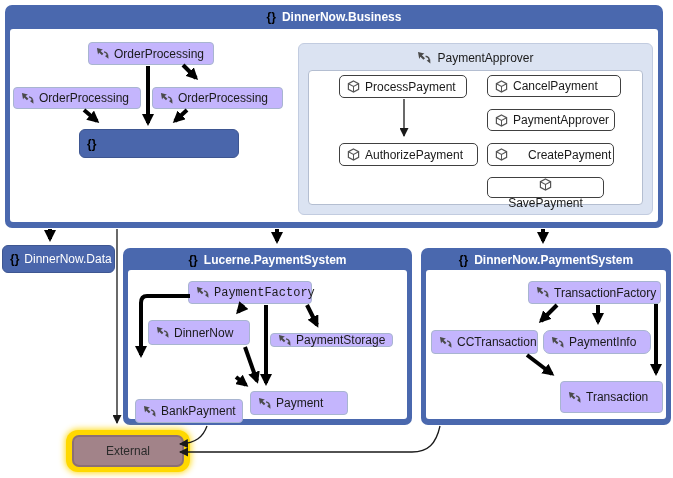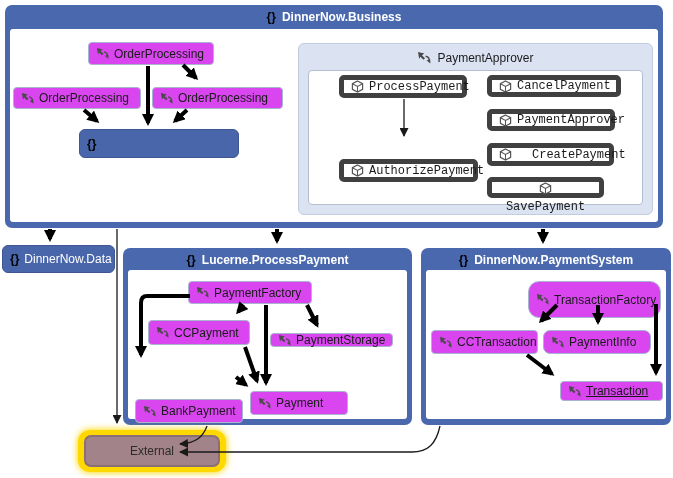--- a/index.html
+++ b/index.html
@@ -12,22 +12,22 @@
   .group-title{position:absolute;top:4px;left:0;right:0;display:flex;justify-content:center;
                align-items:center;gap:6px;font-size:12px;font-weight:bold;color:#fff;line-height:16px;}
   .group-light{position:absolute;background:#dbe3f2;border:1px solid #c2cce0;border-radius:6px;box-sizing:border-box;}
   .group-light .content{position:absolute;background:#fff;border:1px solid #b4bed1;border-radius:4px;}
   .group-light .group-title{color:#1a1a1a;font-weight:normal;top:6px;}
   .ns-glyph{font-weight:bold;color:#000;letter-spacing:0px;}
 
   
   .node{position:absolute;display:flex;align-items:center;gap:5px;padding:0 7px;
         font-size:12px;border-radius:4px;box-sizing:border-box;white-space:nowrap;}
-  .node.light{background:#d946ef;border:1px solid #a8b5d0;}
-  .node.white{background:#fff;border:5px solid #404040;border-radius:5px;font-family:Liberation Mono, monospace;}
+  .node.light{background:#c4b5fd;border:1px solid #a8b5d0;}
+  .node.white{background:#fff;border:1px solid #404040;border-radius:5px;}
   .node.dark{background:#4a66ab;border:1px solid #3e5691;color:#fff;border-radius:6px;}
   .node.dark .ns-glyph{color:#000;}
   .icon{display:inline-flex;flex:0 0 auto;}
 
   
   .external-glow{position:absolute;background:#ffd800;border-radius:12px;
                  box-shadow:0 0 6px 1px rgba(255,216,0,.9);}
   .external-inner{position:absolute;left:6px;right:6px;top:5px;bottom:5px;background:#a28389;
                   border:2px solid #8b6f76;border-radius:7px;display:flex;align-items:center;
                   justify-content:center;font-size:12px;color:#2b2b2b;box-sizing:border-box;}
@@ -124,21 +124,21 @@
   <div class="node white" style="left:487px;top:109px;width:128px;height:22px;">
     <span class="icon">
         <svg width="13" height="13" viewBox="0 0 14 14">
           <path d="M7,1 L12.5,4 V10 L7,13 L1.5,10 V4 Z" fill="none" stroke="#555" stroke-width="1.3"></path>
           <path d="M1.5,4 L7,7 L12.5,4 M7,7 V13" fill="none" stroke="#555" stroke-width="1.1"></path>
         </svg>
       </span>
     <span>PaymentApprover</span>
   </div>
 
-  <div class="node white" style="left:339px;top:143px;width:139px;height:23px;margin-top:16px;">
+  <div class="node white" style="left:339px;top:143px;width:139px;height:23px;">
     <span class="icon">
         <svg width="13" height="13" viewBox="0 0 14 14">
           <path d="M7,1 L12.5,4 V10 L7,13 L1.5,10 V4 Z" fill="none" stroke="#555" stroke-width="1.3"></path>
           <path d="M1.5,4 L7,7 L12.5,4 M7,7 V13" fill="none" stroke="#555" stroke-width="1.1"></path>
         </svg>
       </span>
     <span>AuthorizePayment</span>
   </div>
 
   <div class="node white" style="left:487px;top:143px;width:127px;height:23px;gap:20px;">
@@ -163,44 +163,44 @@
 
   <div class="node dark" style="left:2px;top:245px;width:113px;height:28px;">
     <span class="ns-glyph">{}</span>
     <span>DinnerNow.Data</span>
   </div>
 
   <div class="group-blue" style="left:123px;top:248px;width:289px;height:177px;">
     <div class="content" style="left:5px;top:22px;right:5px;bottom:6px;"></div>
     <div class="group-title">
       <span class="ns-glyph">{}</span>
-      <span>Lucerne.ProcessPayment</span>
-    </div>
-  </div>
-
-  <div class="node light" style="left:188px;top:281px;width:124px;height:23px;">
+      <span>Lucerne.PaymentSystem</span>
+    </div>
+  </div>
+
+  <div class="node light" style="left:188px;top:281px;width:124px;height:23px;font-family:Liberation Mono, monospace;">
     <span class="icon">
         <svg width="13" height="13" viewBox="0 0 14 14">
           <path d="M1,1 L7.4,2.6 L4.9,4.2 L8,7.2 L6.4,8.8 L3.4,5.8 L2.2,8 Z" fill="#4a4a4a"></path>
           <path d="M8.6,5.2 C11.6,5.6 12.6,7.6 11.9,10.4" stroke="#4a4a4a" fill="none" stroke-width="1.5"></path>
           <path d="M9.6,9.6 L13.4,12.6 L13.2,8.2 Z" fill="#4a4a4a"></path>
         </svg>
       </span>
     <span>PaymentFactory</span>
   </div>
 
   <div class="node light" style="left:148px;top:320px;width:102px;height:25px;">
     <span class="icon">
         <svg width="13" height="13" viewBox="0 0 14 14">
           <path d="M1,1 L7.4,2.6 L4.9,4.2 L8,7.2 L6.4,8.8 L3.4,5.8 L2.2,8 Z" fill="#4a4a4a"></path>
           <path d="M8.6,5.2 C11.6,5.6 12.6,7.6 11.9,10.4" stroke="#4a4a4a" fill="none" stroke-width="1.5"></path>
           <path d="M9.6,9.6 L13.4,12.6 L13.2,8.2 Z" fill="#4a4a4a"></path>
         </svg>
       </span>
-    <span>CCPayment</span>
+    <span>DinnerNow</span>
   </div>
 
   <div class="node light" style="left:270px;top:333px;width:123px;height:14px;">
     <span class="icon">
         <svg width="13" height="13" viewBox="0 0 14 14">
           <path d="M1,1 L7.4,2.6 L4.9,4.2 L8,7.2 L6.4,8.8 L3.4,5.8 L2.2,8 Z" fill="#4a4a4a"></path>
           <path d="M8.6,5.2 C11.6,5.6 12.6,7.6 11.9,10.4" stroke="#4a4a4a" fill="none" stroke-width="1.5"></path>
           <path d="M9.6,9.6 L13.4,12.6 L13.2,8.2 Z" fill="#4a4a4a"></path>
         </svg>
       </span>
@@ -230,21 +230,21 @@
   </div>
 
   <div class="group-blue" style="left:421px;top:248px;width:250px;height:177px;">
     <div class="content" style="left:5px;top:22px;right:5px;bottom:6px;"></div>
     <div class="group-title">
       <span class="ns-glyph">{}</span>
       <span>DinnerNow.PaymentSystem</span>
     </div>
   </div>
 
-  <div class="node light" style="left:528px;top:281px;width:133px;height:37px;border-radius:11px;">
+  <div class="node light" style="left:528px;top:281px;width:133px;height:23px;">
     <span class="icon">
         <svg width="13" height="13" viewBox="0 0 14 14">
           <path d="M1,1 L7.4,2.6 L4.9,4.2 L8,7.2 L6.4,8.8 L3.4,5.8 L2.2,8 Z" fill="#4a4a4a"></path>
           <path d="M8.6,5.2 C11.6,5.6 12.6,7.6 11.9,10.4" stroke="#4a4a4a" fill="none" stroke-width="1.5"></path>
           <path d="M9.6,9.6 L13.4,12.6 L13.2,8.2 Z" fill="#4a4a4a"></path>
         </svg>
       </span>
     <span>TransactionFactory</span>
   </div>
 
@@ -263,32 +263,32 @@
     <span class="icon">
         <svg width="13" height="13" viewBox="0 0 14 14">
           <path d="M1,1 L7.4,2.6 L4.9,4.2 L8,7.2 L6.4,8.8 L3.4,5.8 L2.2,8 Z" fill="#4a4a4a"></path>
           <path d="M8.6,5.2 C11.6,5.6 12.6,7.6 11.9,10.4" stroke="#4a4a4a" fill="none" stroke-width="1.5"></path>
           <path d="M9.6,9.6 L13.4,12.6 L13.2,8.2 Z" fill="#4a4a4a"></path>
         </svg>
       </span>
     <span>PaymentInfo</span>
   </div>
 
-  <div class="node light" style="left:560px;top:381px;width:103px;height:20px;text-decoration:underline;">
+  <div class="node light" style="left:560px;top:381px;width:103px;height:32px;">
     <span class="icon">
         <svg width="13" height="13" viewBox="0 0 14 14">
           <path d="M1,1 L7.4,2.6 L4.9,4.2 L8,7.2 L6.4,8.8 L3.4,5.8 L2.2,8 Z" fill="#4a4a4a"></path>
           <path d="M8.6,5.2 C11.6,5.6 12.6,7.6 11.9,10.4" stroke="#4a4a4a" fill="none" stroke-width="1.5"></path>
           <path d="M9.6,9.6 L13.4,12.6 L13.2,8.2 Z" fill="#4a4a4a"></path>
         </svg>
       </span>
     <span>Transaction</span>
   </div>
 
-  <div class="external-glow" style="left:78px;top:430px;width:124px;height:42px;padding-left:24px;">
+  <div class="external-glow" style="left:66px;top:430px;width:124px;height:42px;">
     <div class="external-inner">
       <span>External</span>
     </div>
   </div>
 
   <svg class="edges" viewBox="0 0 673 478">
     <defs>
       <marker id="mthick" markerUnits="userSpaceOnUse" markerWidth="12" markerHeight="12" refX="9" refY="6" orient="auto">
         <path d="M0,0 L12,6 L0,12 Z" fill="#000"></path>
       </marker>

